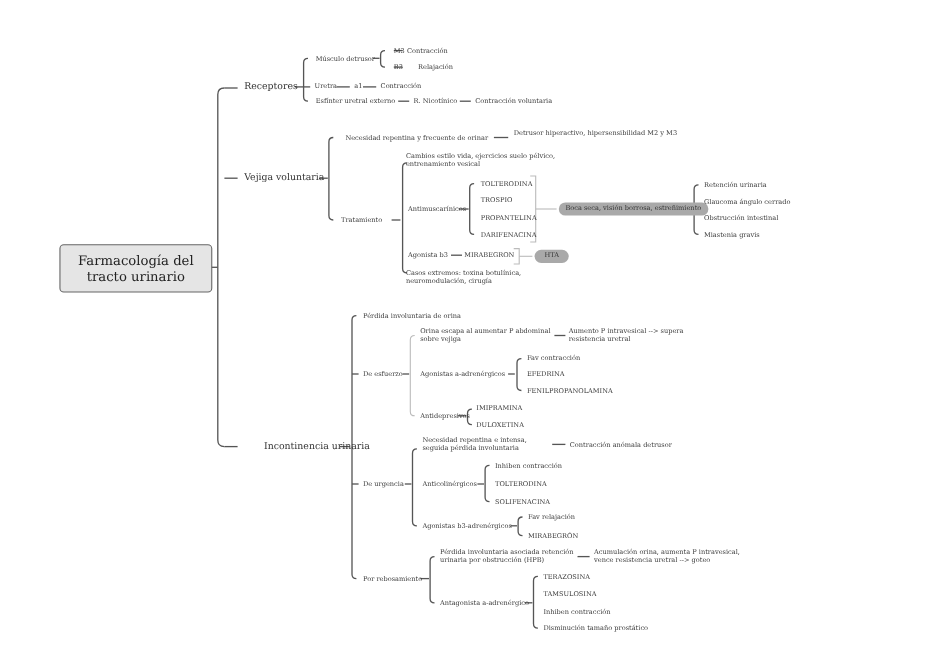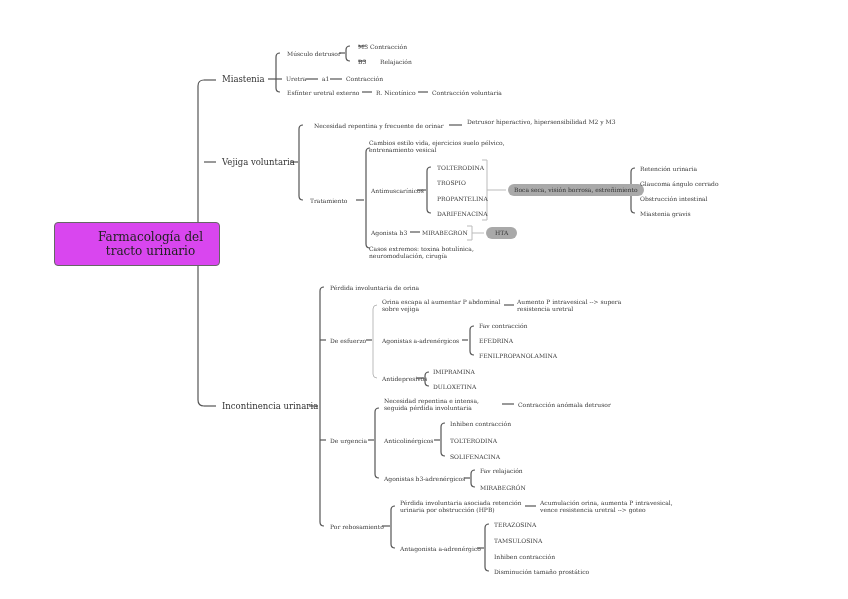--- a/index.html
+++ b/index.html
@@ -3,23 +3,23 @@
 <meta charset="utf-8">
 <style>
   html, body { margin:0; padding:0; background:#ffffff; }
   body { width:848px; height:599px; position:relative; overflow:hidden;
          font-family:"DejaVu Serif", serif; color:#333; }
   svg#lines { position:absolute; left:0; top:0; width:848px; height:599px; }
   .t { position:absolute; white-space:nowrap; font-size:6px; line-height:7px; color:#3a3a3a; }
   .l1 { font-size:8.5px; line-height:10px; color:#333; }
   .wrap { white-space:normal; }
   .root { position:absolute; left:54px; top:222px; width:137px; height:42px;
-          background:#d946ef; border:1px solid #666; border-radius:4px;
+          background:#e5e5e5; border:1px solid #666; border-radius:4px;
           display:flex; align-items:center; justify-content:center; text-align:center;
-          font-size:12px; line-height:14px; color:#222;padding-left:27px; }
+          font-size:12px; line-height:14px; color:#222; }
   .pill { position:absolute; background:#a9a9a9; border-radius:6px; font-size:6px;
           line-height:12px; padding:0 6px; color:#333; white-space:nowrap; }
 </style>
 </head>
 <body>
 
 <svg id="lines" viewBox="0 0 848 599">
   <g fill="none" stroke="#555" stroke-width="1.2">
 
     <path d="M191 243 H198"></path>
@@ -87,21 +87,21 @@
     <path d="M525 506 H536"></path>
     <path d="M477 548 H484"></path>
     <path d="M489 524 Q485 524 485 528 V567 Q485 571 489 571"></path>
   </g>
 </svg>
 
 <div class="root">
     <span>Farmacología del tracto urinario</span>
   </div>
 
-<div class="t l1" style="left:222px;top:74px">Miastenia</div>
+<div class="t l1" style="left:222px;top:74px">Receptores</div>
 <div class="t" style="left:287px;top:50px">Músculo detrusor</div>
 <div class="t" style="left:358px;top:43px">M3</div>
 <div class="t" style="left:370px;top:43px">Contracción</div>
 <div class="t" style="left:358px;top:58px">B3</div>
 <div class="t" style="left:380px;top:58px">Relajación</div>
 <div class="t" style="left:286px;top:75px">Uretra</div>
 <div class="t" style="left:322px;top:75px">a1</div>
 <div class="t" style="left:346px;top:75px">Contracción</div>
 <div class="t" style="left:287px;top:89px">Esfínter uretral externo</div>
 <div class="t" style="left:376px;top:89px">R. Nicotínico</div>
@@ -120,21 +120,21 @@
 <div class="pill" style="left:508px;top:184px">Boca seca, visión borrosa, estreñimiento</div>
 <div class="t" style="left:640px;top:165px">Retención urinaria</div>
 <div class="t" style="left:640px;top:180px">Glaucoma ángulo cerrado</div>
 <div class="t" style="left:640px;top:195px">Obstrucción intestinal</div>
 <div class="t" style="left:640px;top:210px">Miastenia gravis</div>
 <div class="t" style="left:371px;top:229px">Agonista b3</div>
 <div class="t" style="left:422px;top:229px">MIRABEGRON</div>
 <div class="pill" style="left:486px;top:227px;padding:0 9px">HTA</div>
 <div class="t wrap" style="left:369px;top:245px;width:135px">Casos extremos: toxina botulínica, neuromodulación, cirugía</div>
 
-<div class="t l1" style="left:222px;top:401px">Incontinencia urinaria</div>
+<div class="t l1" style="left:240px;top:401px">Incontinencia urinaria</div>
 <div class="t" style="left:330px;top:284px">Pérdida involuntaria de orina</div>
 
 <div class="t" style="left:330px;top:337px">De esfuerzo</div>
 <div class="t wrap" style="left:382px;top:298px;width:125px">Orina escapa al aumentar P abdominal sobre vejiga</div>
 <div class="t wrap" style="left:517px;top:298px;width:130px">Aumento P intravesical --&gt; supera resistencia uretral</div>
 <div class="t" style="left:382px;top:337px">Agonistas a-adrenérgicos</div>
 <div class="t" style="left:479px;top:322px">Fav contracción</div>
 <div class="t" style="left:479px;top:337px">EFEDRINA</div>
 <div class="t" style="left:479px;top:352px">FENILPROPANOLAMINA</div>
 <div class="t" style="left:382px;top:375px">Antidepresivos</div>

